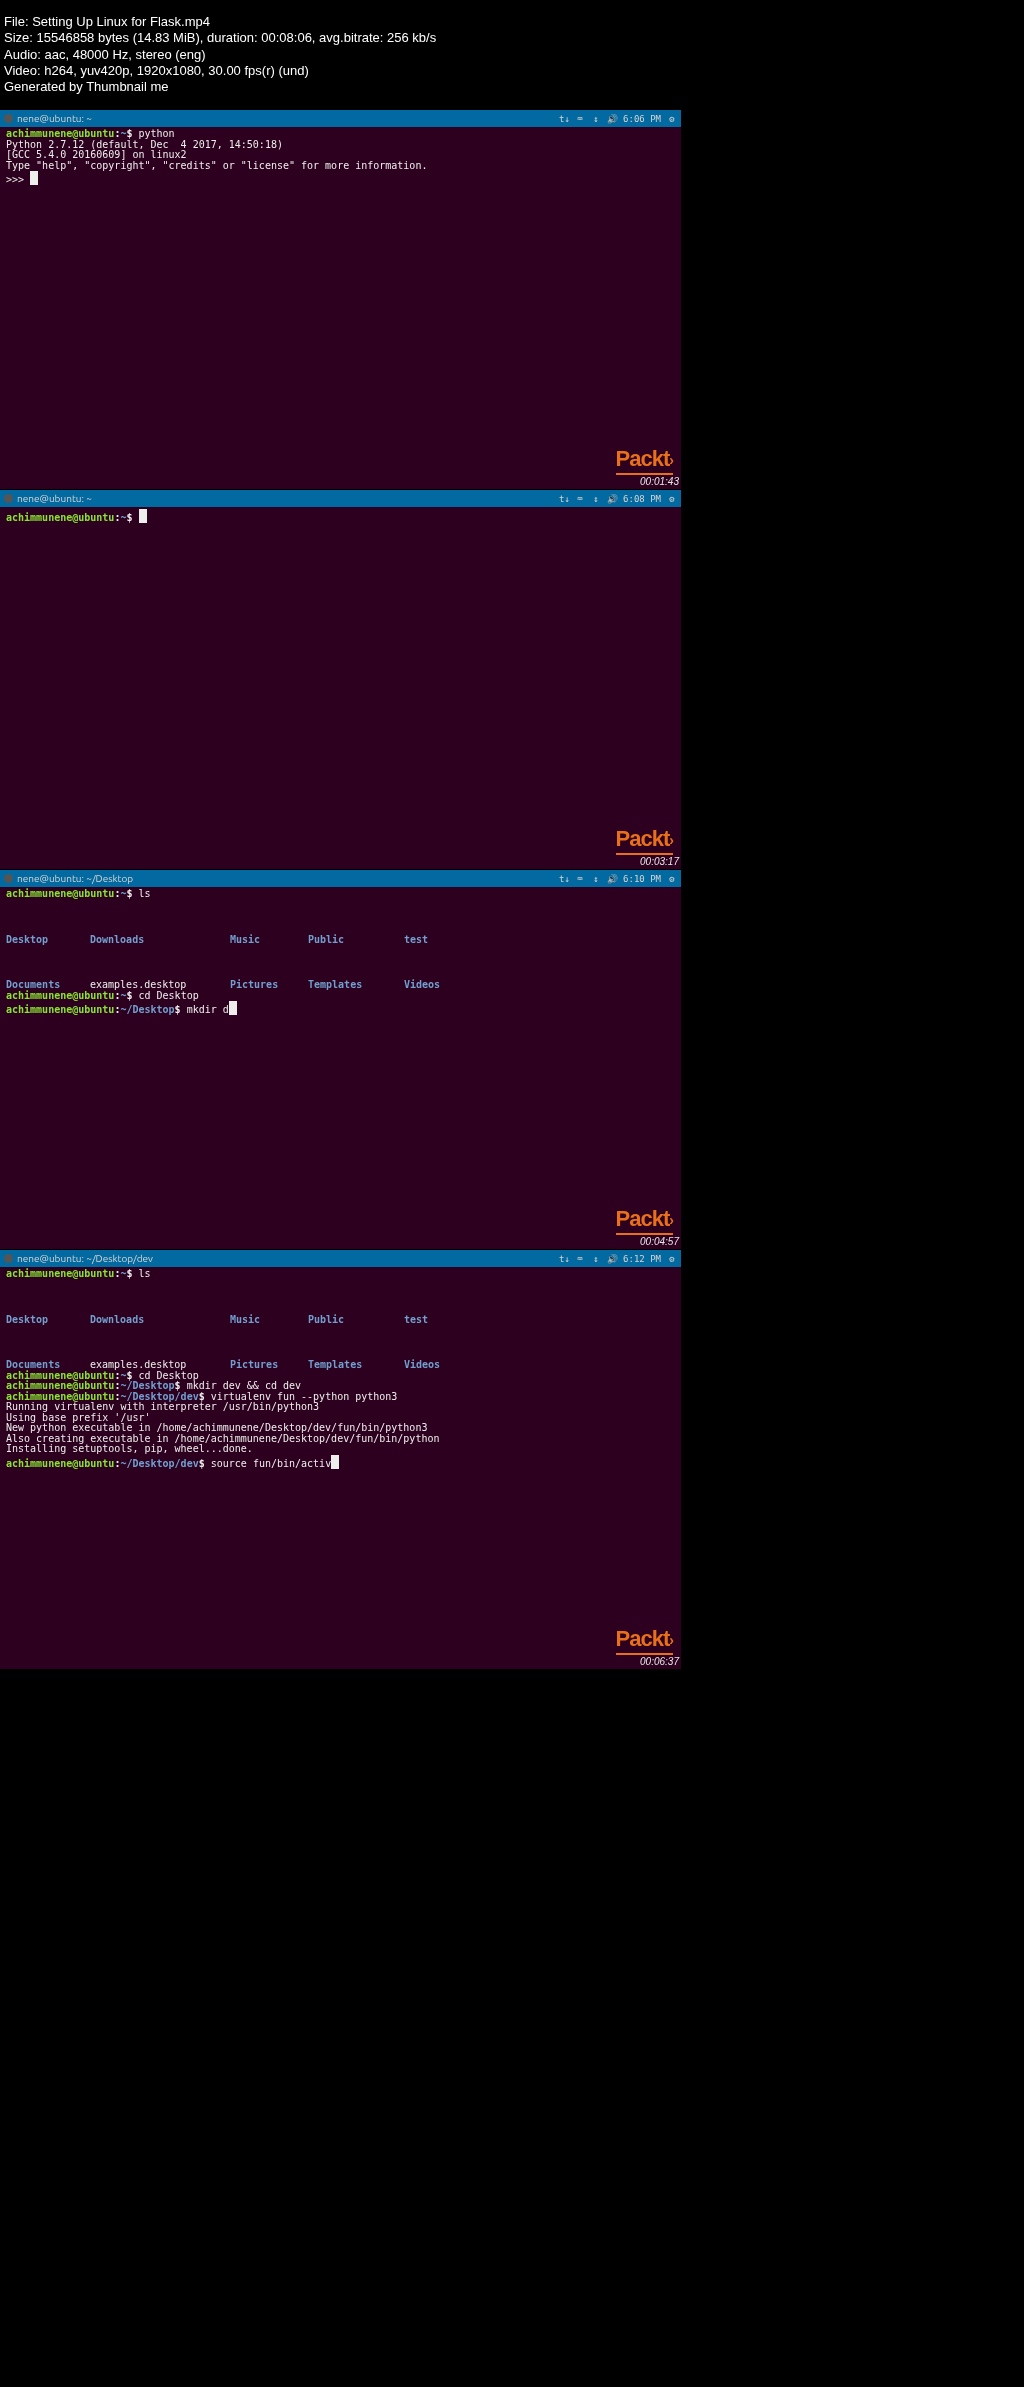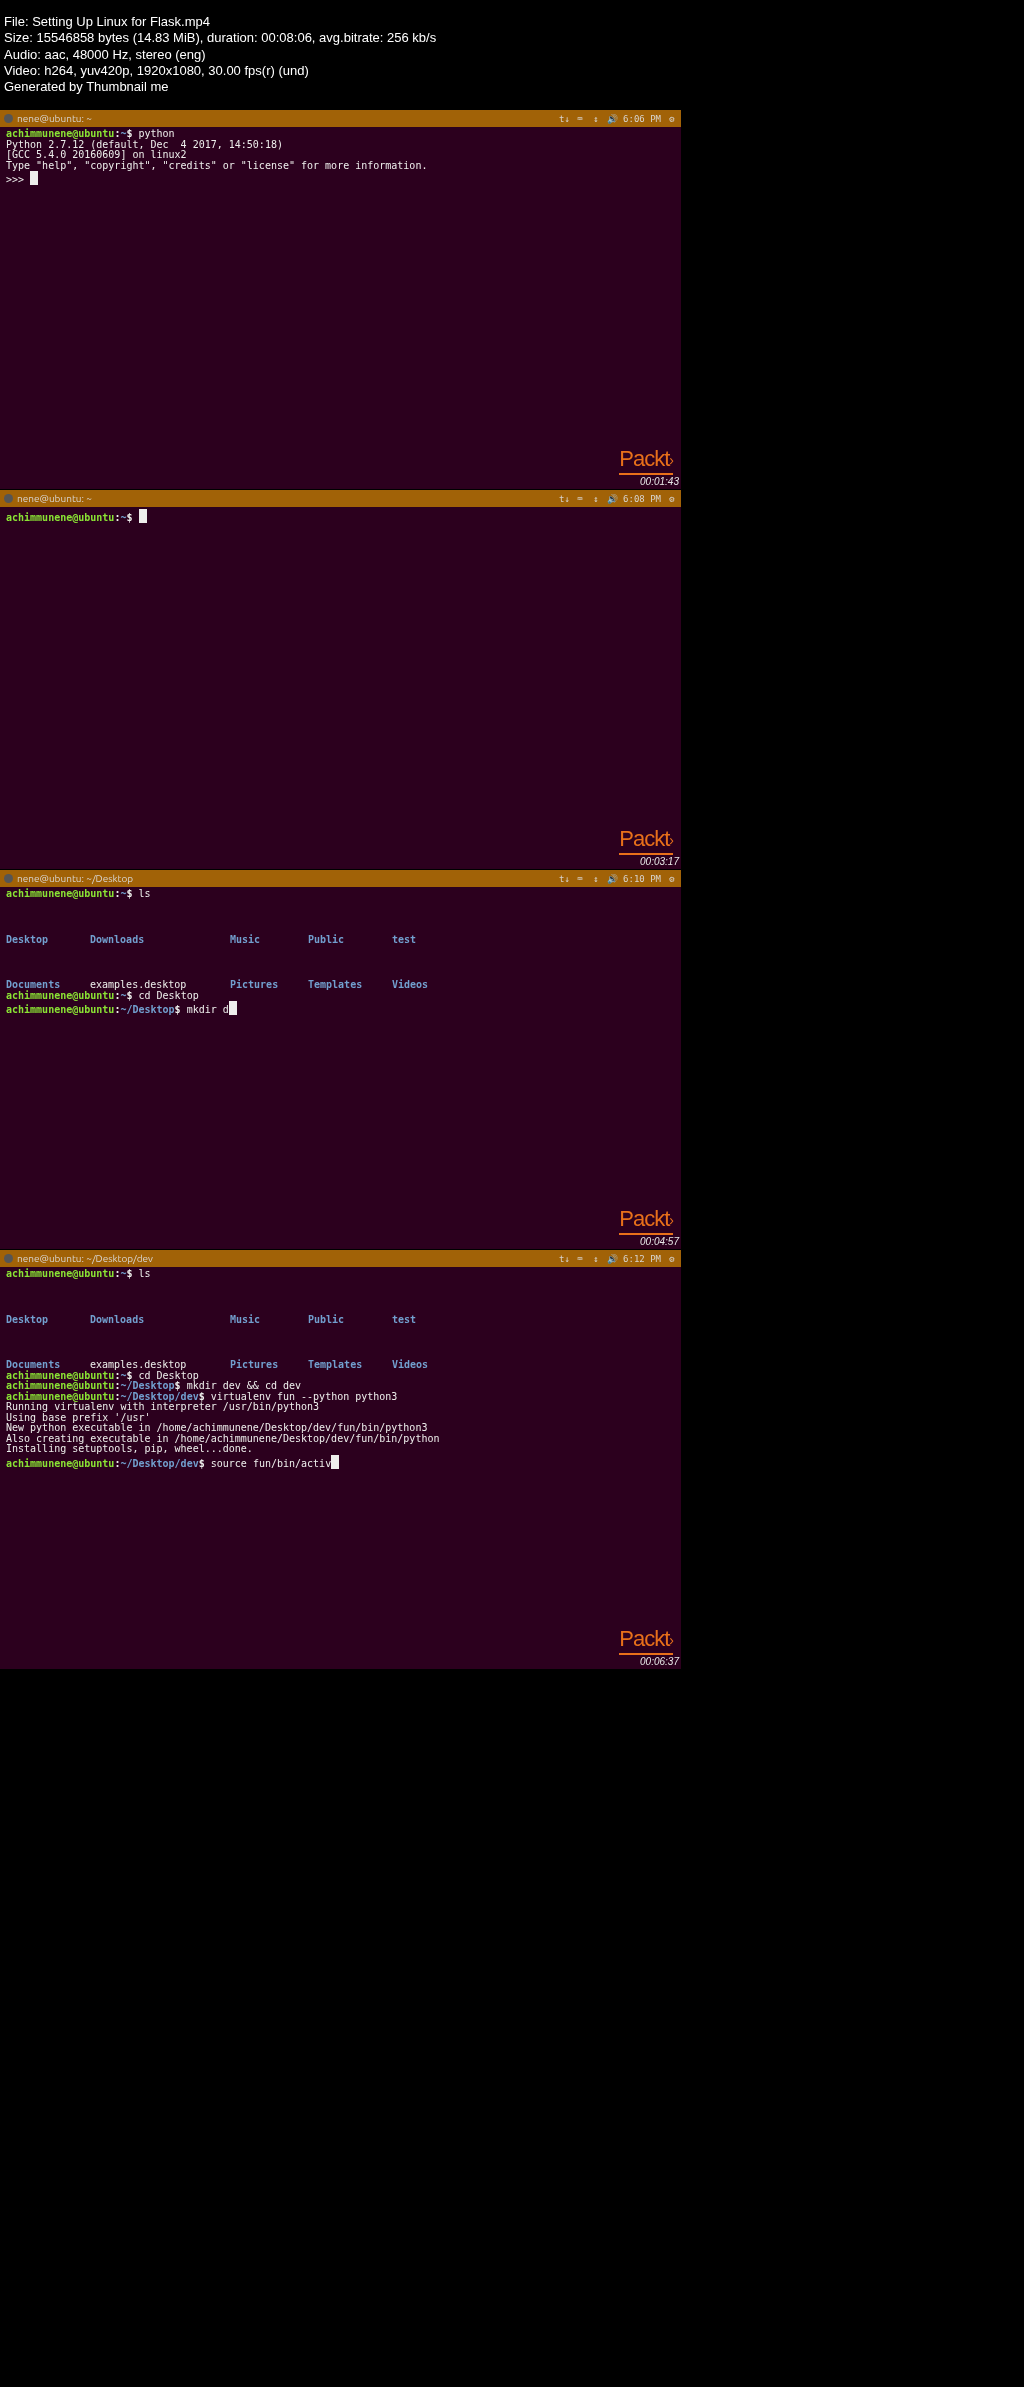--- a/index.html
+++ b/index.html
@@ -20,21 +20,21 @@
   }
   .panel {
     position: relative;
     background: #2c001e;
     width: 681px;
     height: 380px;
     margin: 0;
     border-top: 1px solid #000;
   }
   .panel-titlebar {
-    background: #a16207;
+    background: #0369a1;
     height: 17px;
     display: flex;
     align-items: center;
     font-size: 10px;
     color: #c9c5bf;
     padding: 0 4px;
     justify-content: space-between;
   }
   .tb-left { display:flex; align-items:center; gap:4px; }
   .tb-dot { width:9px; height:9px; border-radius:50%; background:#555; display:inline-block; }
@@ -58,39 +58,39 @@
     width: 8px;
     height: 14px;
     vertical-align: text-bottom;
   }
   .packt {
     position: absolute;
     right: 8px;
     bottom: 14px;
     font-family: Arial, sans-serif;
     font-size: 22px;
-    font-weight: normal;
+    font-weight: bold;
     color: #e8701a;
     border-bottom: 2px solid #e8701a;
     padding-bottom:1px;
     letter-spacing:-1px;
   }
   .packt span.gt { font-size:14px; vertical-align:middle; }
   .timestamp {
     position:absolute;
     right:2px;
     bottom:2px;
     font-family: Arial, sans-serif;
     font-size:10px;
     color: #e8e8e8;
     font-style: italic;
   }
   .ls-row { display:block; }
   .col { display:inline-block; }
-  .c1{ width: 84px;} .c2{ width:140px;margin-top:35px;} .c3{ width:78px;} .c4{ width:84px;} .c5{ width:60px;}
+  .c1{ width: 84px;} .c2{ width:140px;margin-top:35px;} .c3{ width:78px;} .c4{ width:84px;} .c5{ width:60px;margin-left:12px;}
   .sys-icon { display:inline-block; width:10px; text-align:center; }
 </style>
 </head>
 <body>
 
 <div class="file-meta">
   <div>File: Setting Up Linux for Flask.mp4</div>
   <div>Size: 15546858 bytes (14.83 MiB), duration: 00:08:06, avg.bitrate: 256 kb/s</div>
   <div>Audio: aac, 48000 Hz, stereo (eng)</div>
   <div>Video: h264, yuv420p, 1920x1080, 30.00 fps(r) (und)</div>

